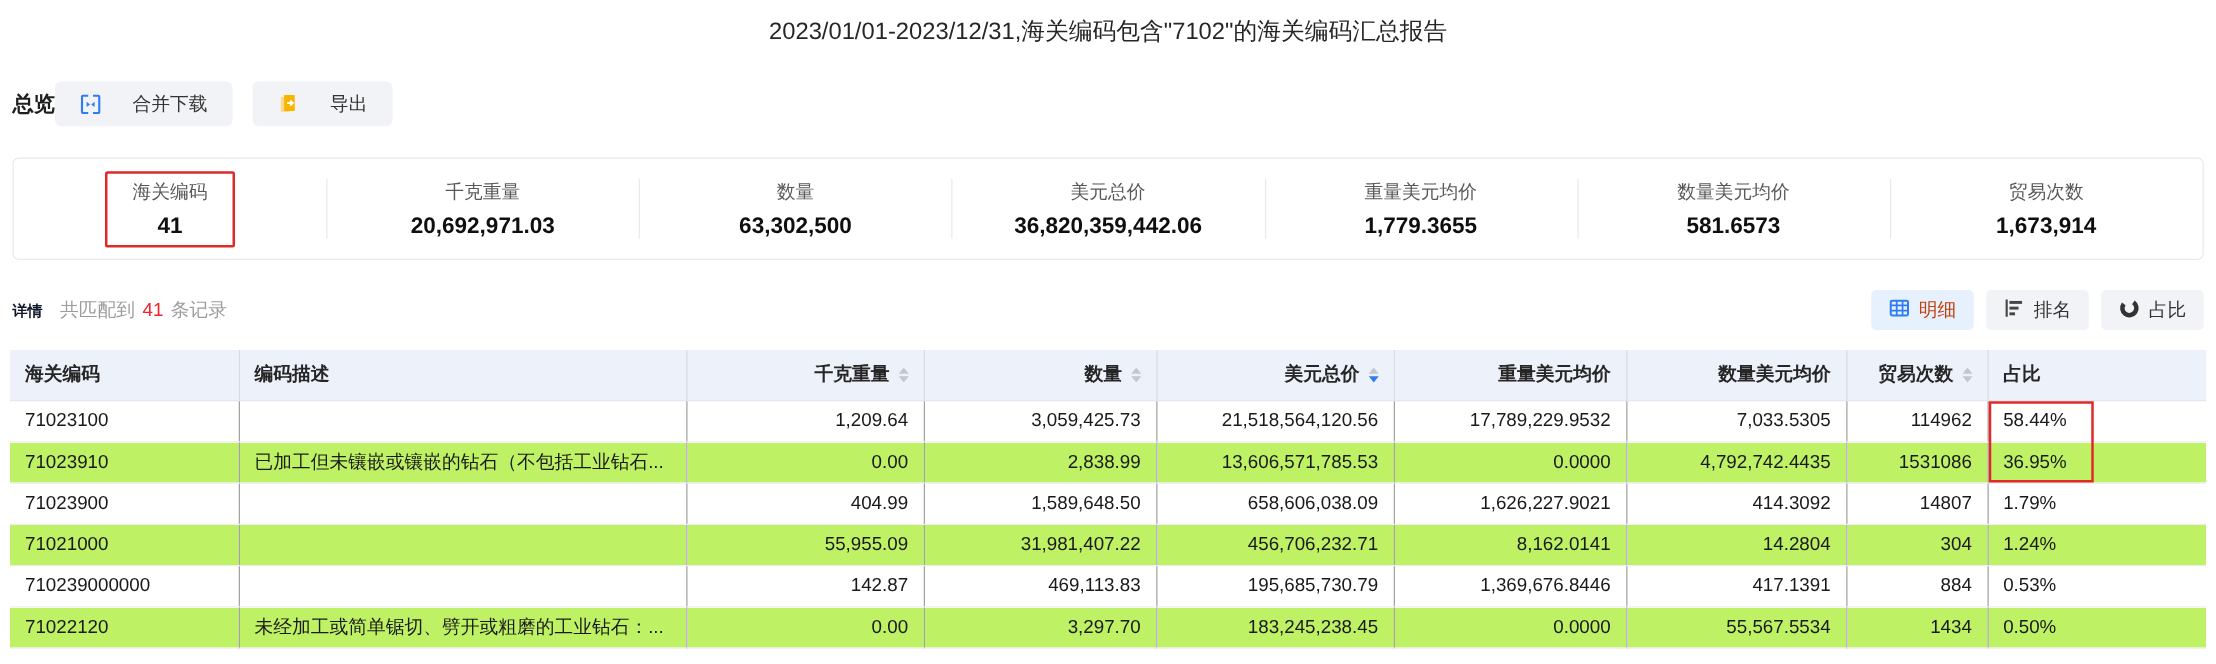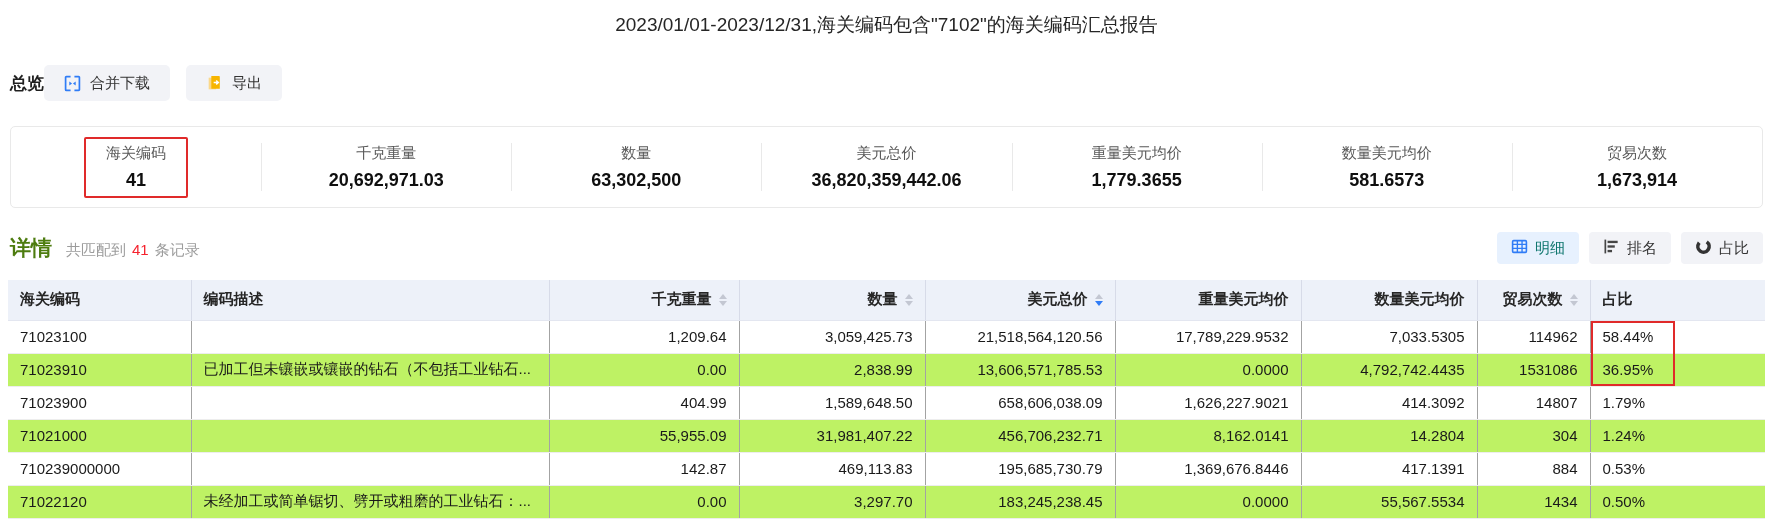--- a/index.html
+++ b/index.html
@@ -6,45 +6,45 @@
   html, body { width: 1773px; height: 531px; background: #fff; overflow: hidden;
     font-family: "Liberation Sans", sans-serif; }
 
   .title-bar { text-align: center; padding-top: 12px; font-size: 19px; color: #262626; }
 
   .section-bar { display: flex; justify-content: flex-start; align-items: center;
     margin: 26px 10px 0 10px; height: 38px; }
   .section-heading { font-size: 17px; font-weight: bold; color: #1f1f1f; }
 
   .btn-group { display: flex; gap: 16px; }
-  .btn { display: inline-flex; align-items: center; gap: 9px; height: 36px; padding: 0 20px;
+  .btn { display: inline-flex; align-items: center; gap: 25px; height: 36px; padding: 0 20px;
     background: #f2f3f7; border-radius: 5px; font-size: 15px; color: #333; cursor: pointer; }
   .btn svg { display: block; }
 
   .stat-card { margin: 24px 10px 0 10px; height: 82px; border: 1px solid #e9e9e9;
     border-radius: 5px; display: flex; align-items: stretch; background: #fff; }
   .stat-cell { flex: 1; position: relative; display: flex; align-items: center; justify-content: center; }
   .stat-cell + .stat-cell::before { content: ""; position: absolute; left: 0; top: 16px; bottom: 16px;
     width: 1px; background: #e9e9e9; }
   .stat-inner { display: flex; flex-direction: column; align-items: center; padding: 5px 20px; border-radius: 2px; }
   .stat-inner.red-outline { border: 2px solid #e02a2a; }
   .stat-label { font-size: 15px; color: #595959; }
   .stat-value { font-size: 18px; font-weight: bold; color: #0f0f0f; margin-top: 7px; }
 
   .details-bar { display: flex; justify-content: space-between; align-items: center;
     margin: 24px 10px 0 10px; height: 32px; }
   .details-left { display: flex; align-items: baseline; }
-  .details-heading { font-size: 21px; font-weight: bold; color: #4d7c0f; }
+  .details-heading { font-size: 12px; font-weight: bold; color: #0f172a; }
   .match-text { font-size: 15px; color: #9c9c9c; margin-left: 14px; }
   .match-count { color: #f5222d; margin: 0 6px; }
 
   .tab-group { display: flex; gap: 10px; }
   .tab { display: inline-flex; align-items: center; gap: 7px; height: 32px; padding: 0 14px;
     background: #f2f3f7; border-radius: 4px; font-size: 15px; color: #333; cursor: pointer; }
-  .tab.active { background: #e7f1fe; color: #0f766e; }
+  .tab.active { background: #e7f1fe; color: #c2410c; }
 
   .table-wrap { position: relative; margin: 16px 8px 0 8px; }
   table { border-collapse: collapse; table-layout: fixed; width: 1757px; font-size: 15px; color: #1a1a1a; }
   thead th { background: #edf1f9; height: 40px; font-weight: bold; color: #262626;
     padding: 0 12px; border-right: 1px solid #d7dbe8; border-bottom: 1px solid #e3e6f0; white-space: nowrap; }
   thead th:last-child { border-right: none; }
   tbody td { height: 33px; padding: 0 12px; border-right: 1px solid #a3a3a3;
     border-bottom: 1px solid #ededed; white-space: nowrap; overflow: hidden; text-overflow: ellipsis; }
   tbody td:last-child { border-right: none; }
   tbody tr.striped { background: #bef264; }

